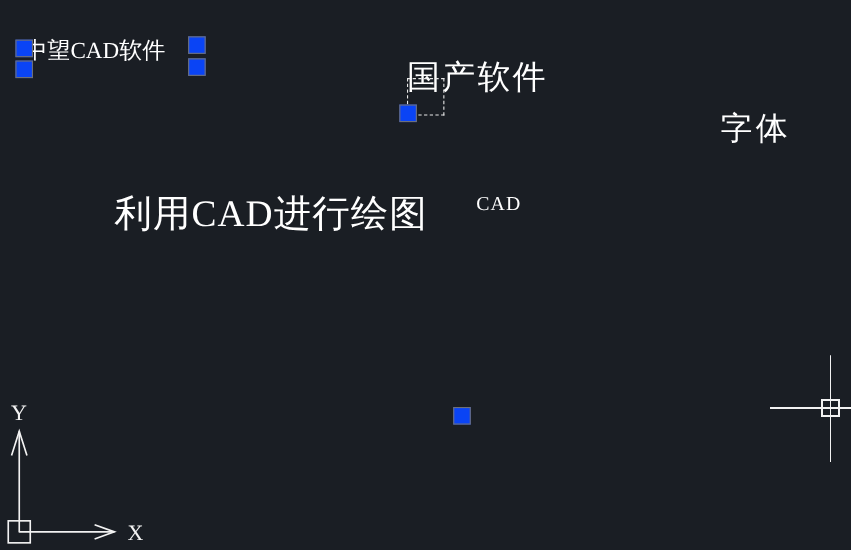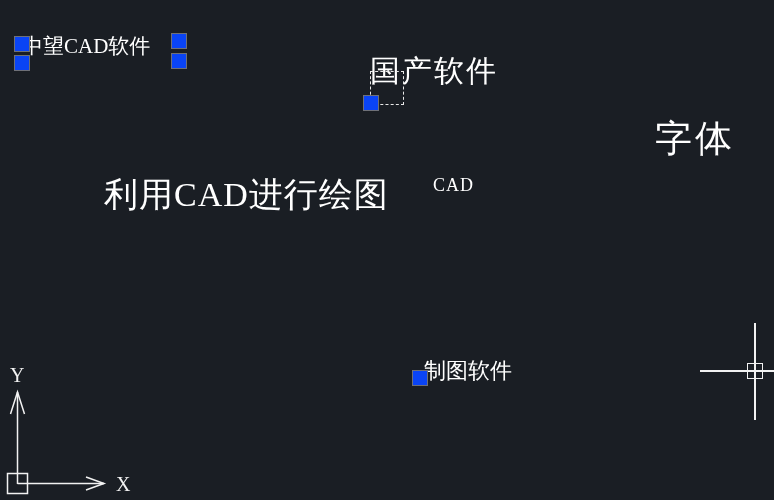--- a/index.html
+++ b/index.html
@@ -21,21 +21,21 @@
   .ent {
     position: absolute;
     white-space: nowrap;
     color: #ffffff;
     font-family: "Liberation Serif", "DejaVu Serif", serif;
     line-height: 1;
     letter-spacing: 0px;
   }
   .ent.zw   { left: 22px;  top: 36px;  font-size: 21px; }
   .ent.gc   { left: 370px; top: 56px;  font-size: 30px; letter-spacing: 2px; }
-  .ent.zt   { left: 655px; top: 120px; font-size: 37px; letter-spacing: 3px; }
+  .ent.zt   { left: 655px; top: 104px; font-size: 29px; letter-spacing: 3px; font-family: Liberation Mono, monospace; }
   .ent.ly   { left: 104px; top: 178px; font-size: 34px; letter-spacing: 1px; text-align: center; }
   .ent.cad  { left: 433px; top: 176px; font-size: 18px; letter-spacing: 1px; }
   .ent.zts  { left: 424px; top: 360px; font-size: 22px; }
 
   
   .grip {
     position: absolute;
     width: 16px;
     height: 16px;
     background: #0a44f5;
@@ -94,21 +94,20 @@
   <div class="ent gc">国产软件</div>
   <div class="editbox" style="left:370px; top:71px; width:34px; height:34px;"></div>
   <div class="grip" style="left:363px; top:95px;"></div>
 
   <div class="ent zt">字体</div>
 
   <div class="ent ly">利用CAD进行绘图</div>
 
   <div class="ent cad">CAD</div>
 
-  <div class="ent zts">制图软件</div>
   <div class="grip" style="left:412px; top:370px;"></div>
 
   <div id="ucs-icon">
     <svg width="160" height="148" viewBox="0 0 160 148">
 
       <line class="ucs-line" x1="17.5" y1="132" x2="17.5" y2="40"></line>
 
       <polyline class="ucs-line" points="10.5,62 17.5,40 24.5,62"></polyline>
 
       <line class="ucs-line" x1="17.5" y1="131.5" x2="104" y2="131.5"></line>

